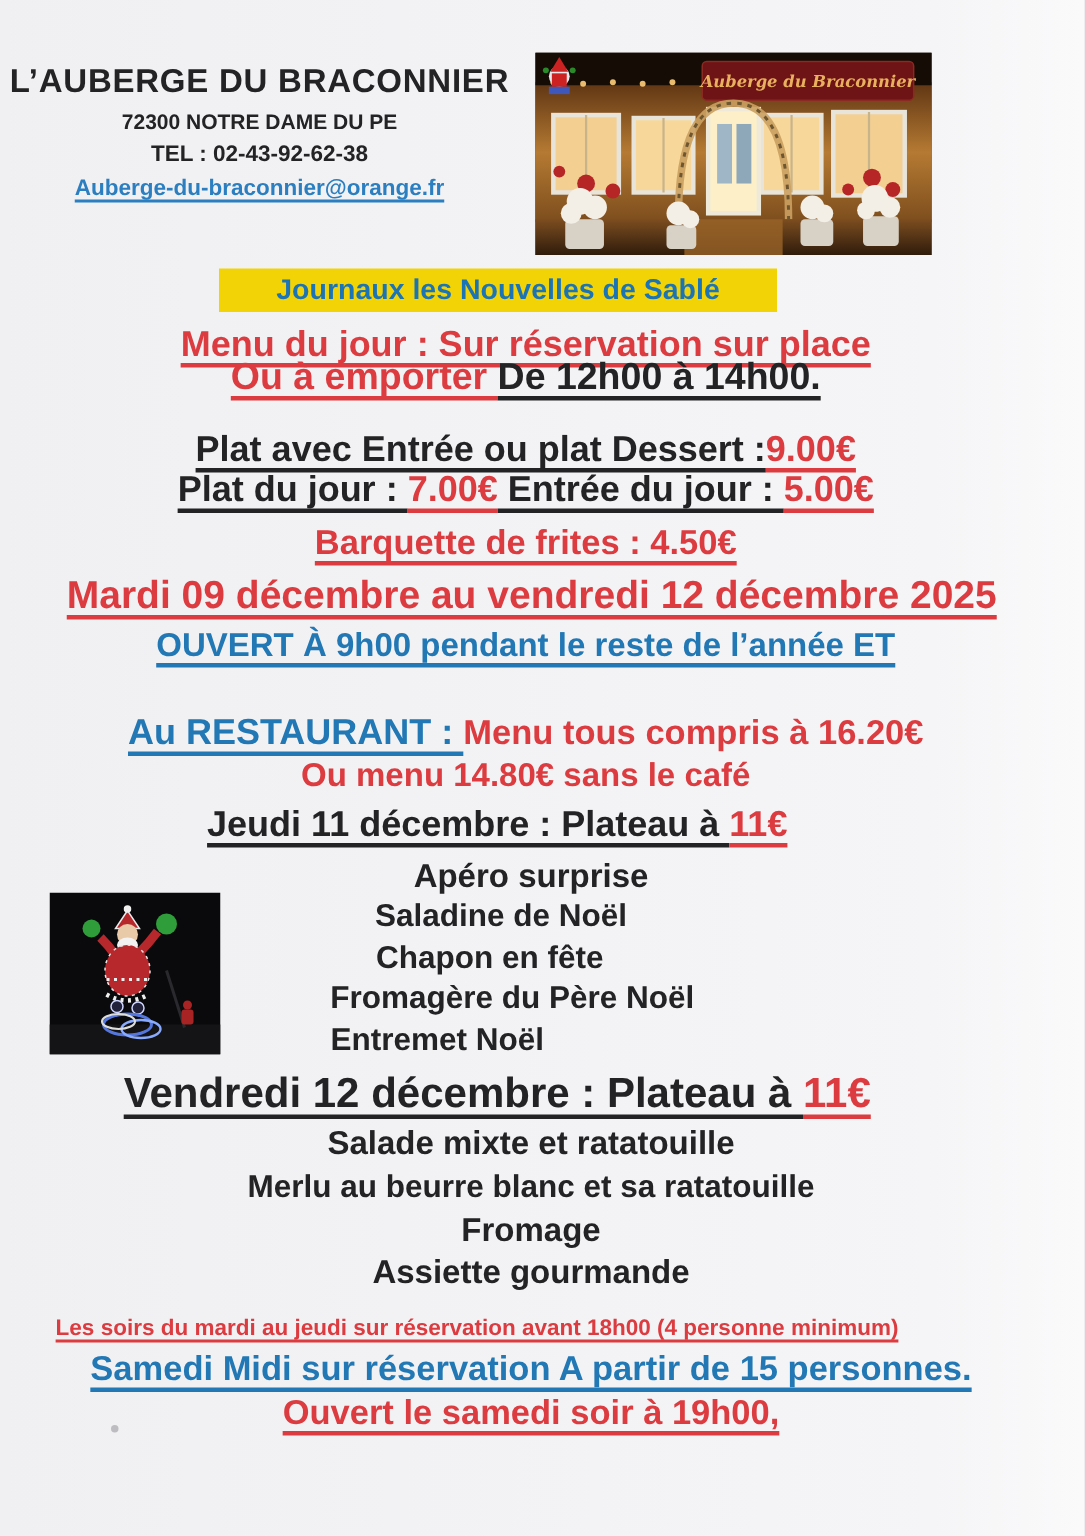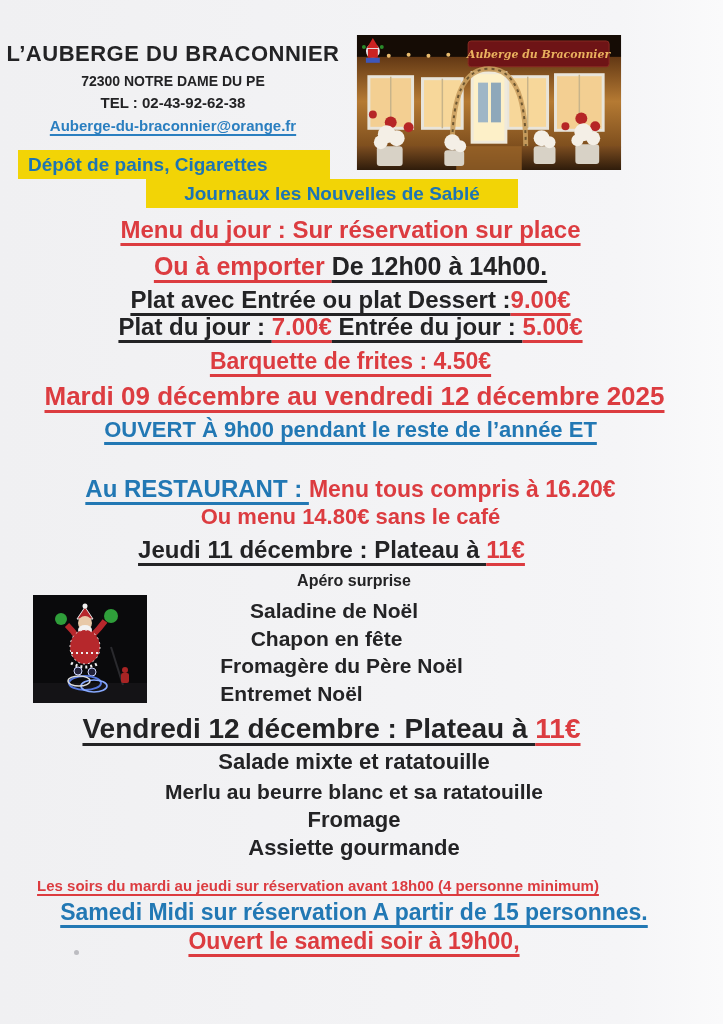--- a/index.html
+++ b/index.html
@@ -27,31 +27,31 @@
   .hdr .tel{font-size:15px;margin:0 0 6px 0;}
   .hdr .mail{font-size:15px;color:#2b7fc0;text-decoration:underline;text-decoration-thickness:2px;text-underline-offset:3px;}
 
   
   .band{position:absolute;background:#f2d406;color:#1d74b4;font-size:19px;line-height:29px;padding:0 10px;white-space:nowrap;}
   .band1{left:18px;top:150px;width:292px;}
   .band2{left:146px;top:179px;width:352px;text-align:center;}
 
   
   .menu-jour   {top:216px;font-size:24px;}
-  .emporter    {top:251px;font-size:25px;}
+  .emporter    {top:236px;font-size:25px;}
   .platdess    {top:286px;font-size:24px;}
   .platjour    {top:313px;font-size:24px;}
   .barquette   {top:348px;font-size:23px;}
   .mardi       {top:381px;font-size:26px;right:14px;}
   .ouvert      {top:417px;font-size:22px;}
   .vacances    {top:447px;font-size:22px;}
   .auresto     {top:475px;font-size:23px;}
   .oumenu      {top:504px;font-size:22px;}
   .jeudi       {top:536px;font-size:24px;right:60px;}
-  .th-i0{top:571px;font-size:16px;right:55px;padding-left:40px;}
+  .th-i0{top:571px;font-size:22px;right:55px;padding-left:40px;}
   .th-i1{top:598px;font-size:21px;right:55px;}
   .th-i2{top:626px;font-size:21px;right:70px;}
   .th-i3{top:653px;font-size:21px;right:40px;}
   .th-i4{top:681px;font-size:21px;right:140px;}
   .vendredi    {top:712px;font-size:28px;right:60px;}
   .fr-i0{top:749px;font-size:22px;right:15px;}
   .fr-i1{top:779px;font-size:21px;right:15px;}
   .fr-i2{top:807px;font-size:22px;right:15px;}
   .fr-i3{top:835px;font-size:22px;right:15px;}
   .lessoirs    {top:877px;font-size:15px;left:-2px;right:auto;width:640px;}
@@ -162,21 +162,20 @@
     <g>
       <circle cx="16" cy="16" r="7" fill="#e8e8ee"></circle>
       <polygon points="16,3 10,13 22,13" fill="#cc2222"></polygon>
       <rect x="11" y="14" width="10" height="9" fill="#cc2222"></rect>
       <rect x="9" y="23" width="14" height="5" fill="#3a5acc" opacity="0.9"></rect>
       <circle cx="7" cy="12" r="2" fill="#2a8a2a"></circle>
         <circle cx="25" cy="12" r="2" fill="#2a8a2a"></circle>
     </g>
   </svg>
 
-  <div class="band band1">Dépôt de pains, Cigarettes</div>
   <div class="band band2">Journaux les Nouvelles de Sablé</div>
 
   <div class="ln menu-jour"><span class="red u">Menu du jour : Sur réservation sur place</span></div>
 
   <div class="ln emporter"><span class="red u">Ou à emporter </span><span class="ink u">De 12h00 à 14h00.</span></div>
 
   <div class="ln platdess"><span class="ink u">Plat avec Entrée ou plat Dessert :</span><span class="red u">9.00€</span></div>
 
   <div class="ln platjour"><span class="ink u">Plat du jour : </span><span class="red u">7.00€</span><span class="ink u"> Entrée du jour : </span><span class="red u">5.00€</span></div>
 

